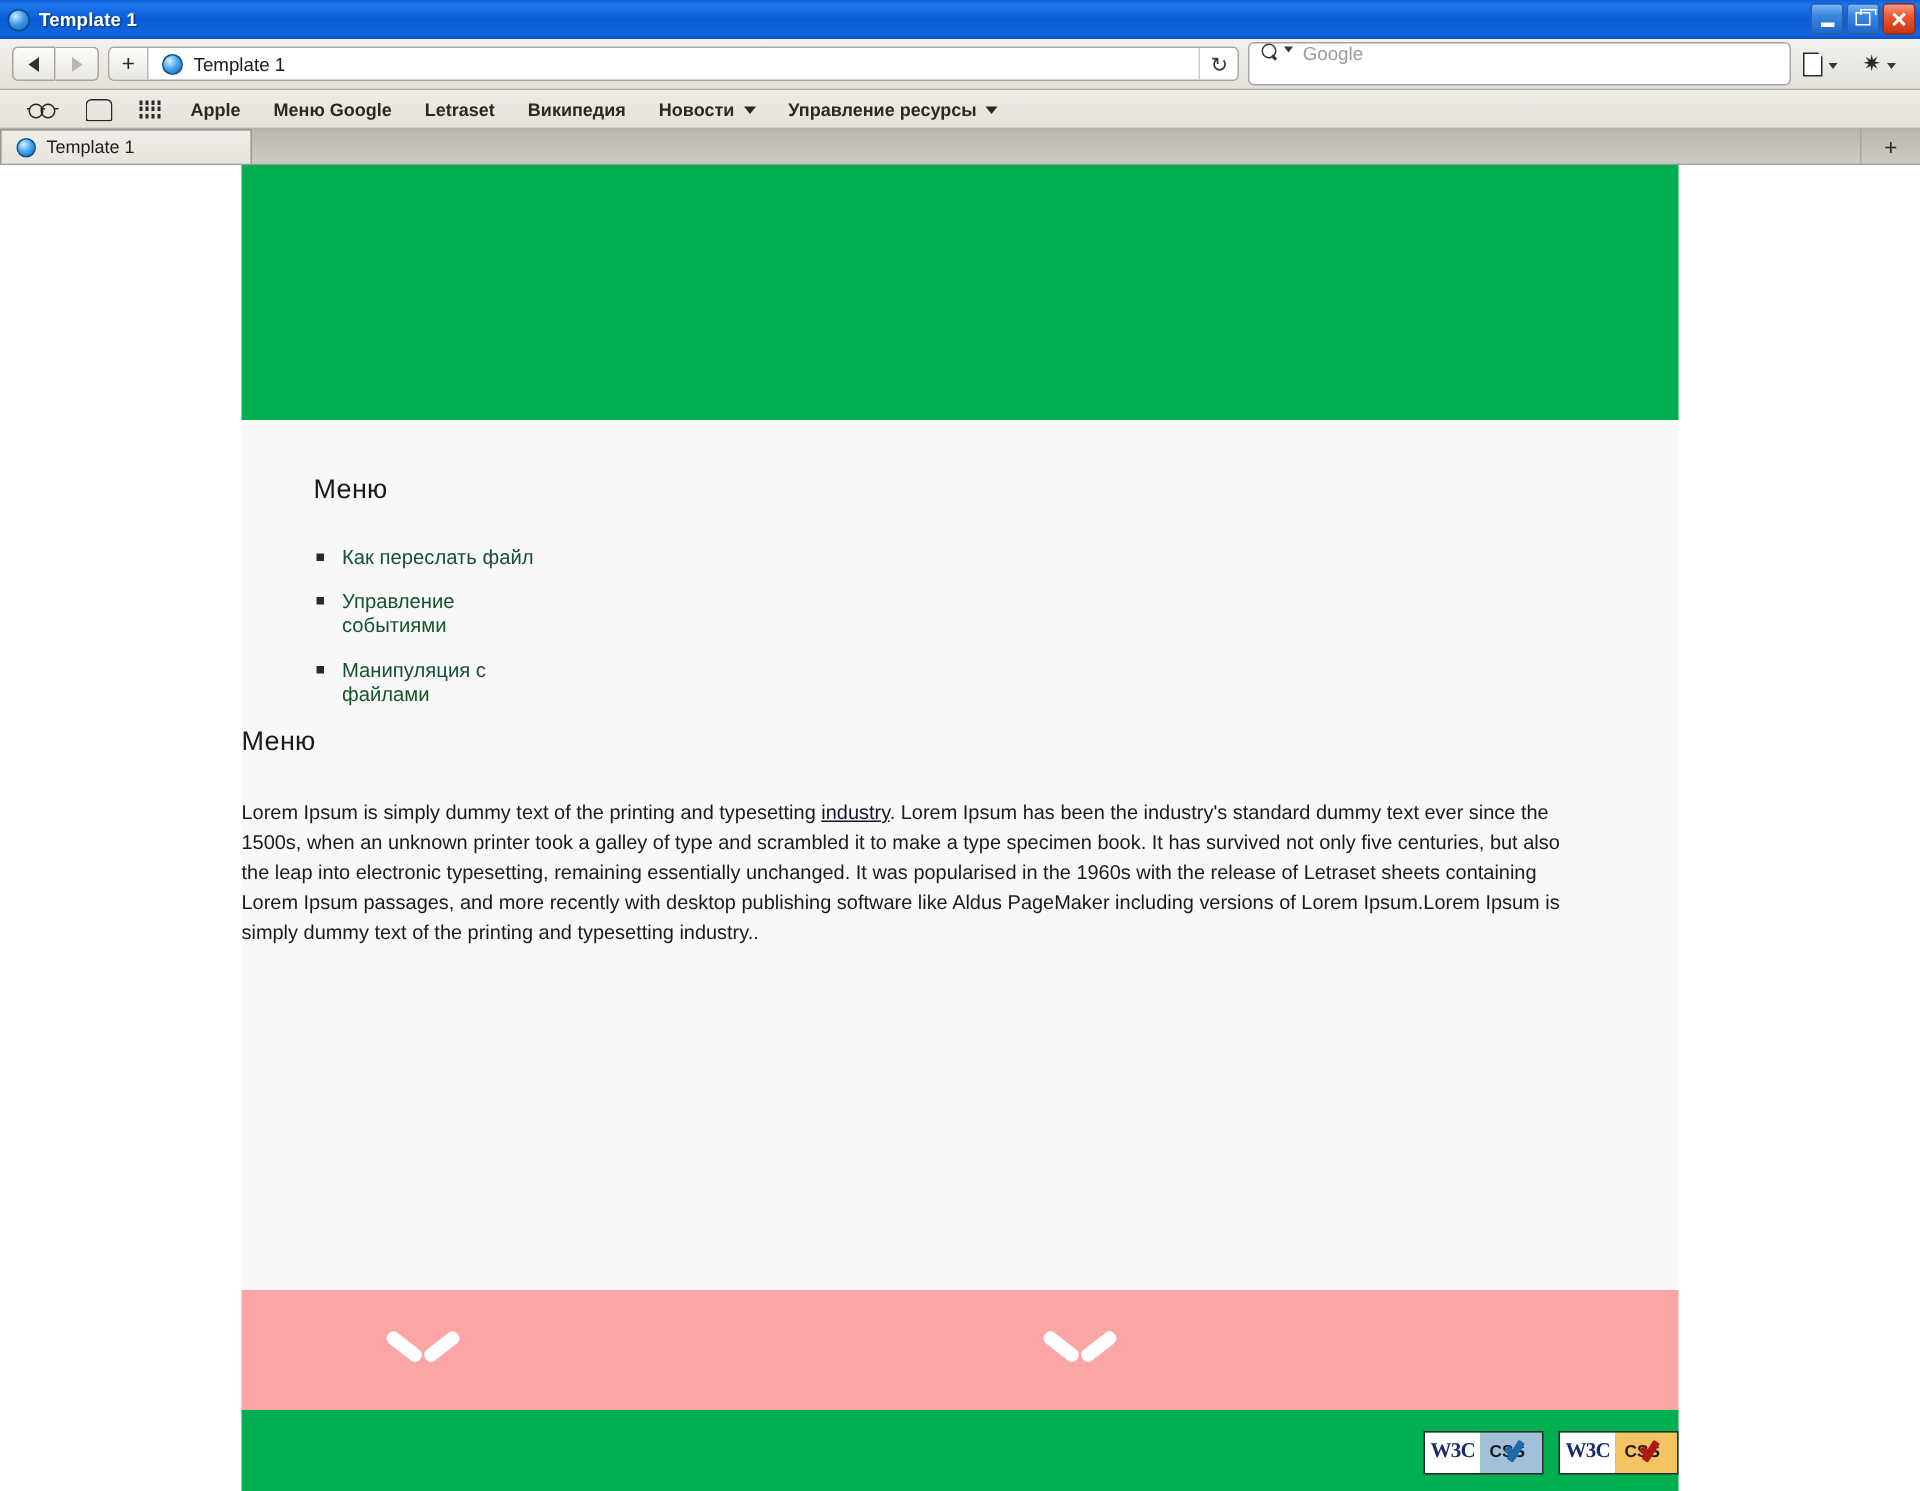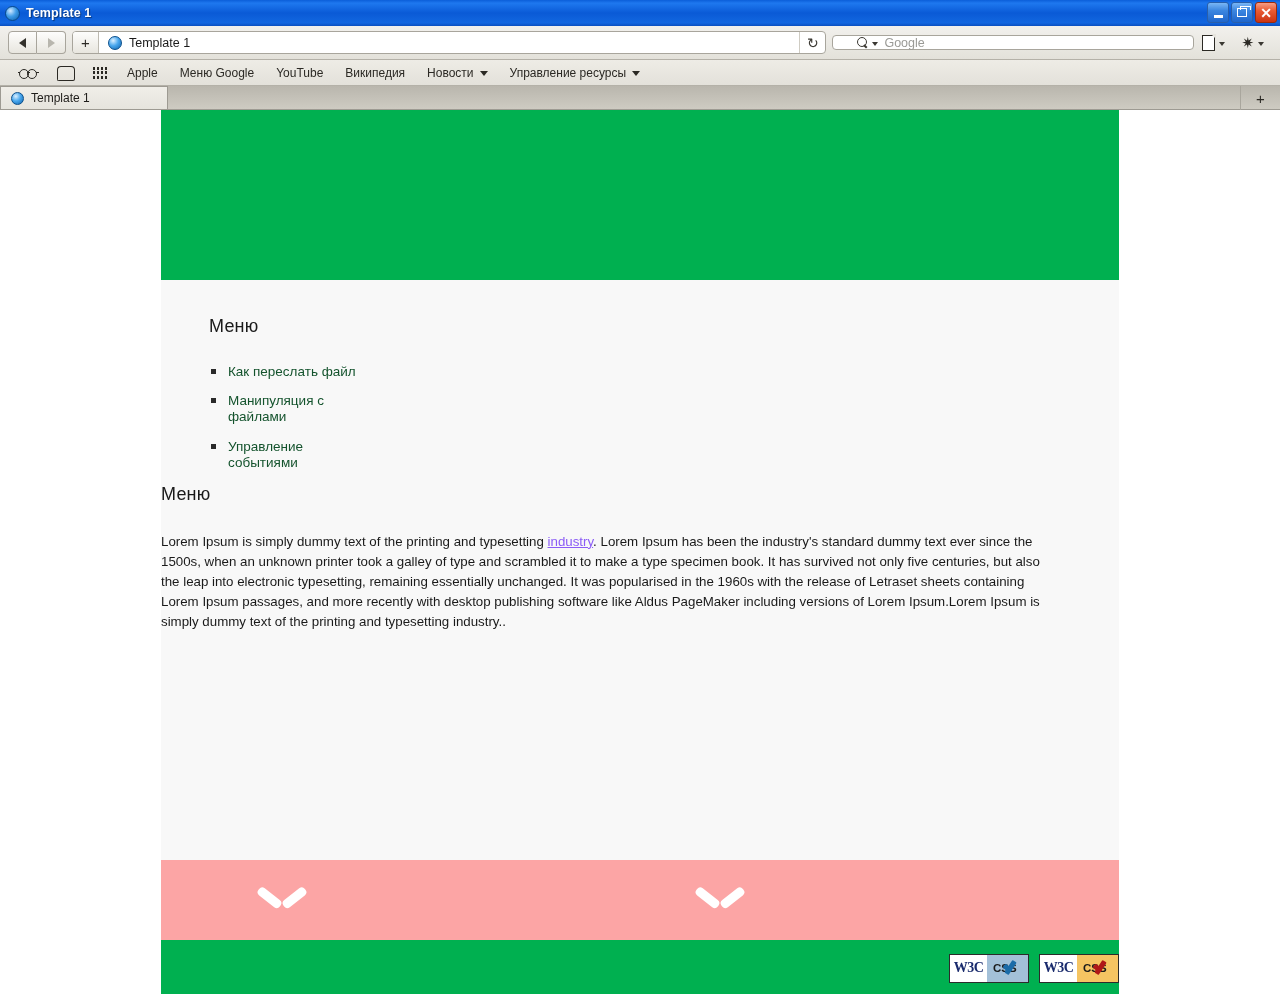--- a/index.html
+++ b/index.html
@@ -107,26 +107,26 @@
   }
   .addrtext { font-size: 12.5px; color: #1a1a1a; flex: 1; }
   .reloadbtn {
     width: 26px; height: 100%;
     border-left: 1px solid #cfccc3;
     display: flex; align-items: center; justify-content: center;
     font-size: 14px; color: #3a3832;
   }
 
   .searchbar {
-    width: 362px; height: 15px;
+    width: 362px; height: 29px;
     background: #fff;
     border: 1px solid #a8a59c;
     border-radius: 4px;
-    display: flex; align-items: center;
-    padding: 0 24px;
+    display: flex; 
+    padding: 0 8px;
   }
   .magnifier {
     position: relative; width: 11px; height: 11px; flex: none; margin-right: 2px;
   }
   .magnifier:before {
     content: ""; position: absolute; left: 0; top: 0;
     width: 8px; height: 8px; border: 1.7px solid #3a3832; border-radius: 50%;
   }
   .magnifier:after {
     content: ""; position: absolute; left: 7px; top: 7px;
@@ -152,21 +152,21 @@
   }
   .gearicon { font-size: 15px; color: #2b2924; line-height: 1; }
 
   
   .bookmarks {
     height: 26px;
     background: linear-gradient(to bottom, #eeece6 0%, #e3e1da 100%);
     border-bottom: 1px solid #b4b1a8;
     display: flex; align-items: center;
     padding: 0 8px; gap: 0px;
-    font-size: 12px; color: #2b2924;
+    font-size: 12px; color: #2b2924; font-weight: bold;
   }
   .bm-item { padding: 0 11px; display: flex; align-items: center; gap: 6px; white-space: nowrap; }
   .bm-item.icon-only { padding: 0 9px; }
   .glasses { position: relative; width: 22px; height: 10px; }
   .glasses:before, .glasses:after {
     content: ""; position: absolute; top: 1px; width: 8px; height: 8px;
     border: 1.6px solid #2b2924; border-radius: 50%;
   }
   .glasses:before { left: 2px; } .glasses:after { right: 2px; }
   .glasses i {
@@ -256,21 +256,21 @@
     position: relative; padding-left: 19px; line-height: 1.2;
   }
   .menu-list li:before {
     content: ""; position: absolute; left: 2px; top: 5px;
     width: 5px; height: 5px; background: #2a2a2a;
   }
   p.body-copy {
     font-size: 13.3px; color: #1a1a1a; line-height: 20px;
     text-align: left;
   }
-  p.body-copy a { color: #8b5cf6; text-decoration: underline; }
+  p.body-copy a { color: #0f172a; text-decoration: underline; }
 
   .pink-band {
     height: 80px; background: #fca5a5;
     display: flex; align-items: center;
     position: relative;
   }
   .chev {
     position: absolute; width: 46px; height: 30px;
   }
   .chev:before, .chev:after {
@@ -403,21 +403,21 @@
         <span></span>
     </span>
   </div>
   <div class="bm-item">
     <span>Apple</span>
   </div>
   <div class="bm-item">
     <span>Меню Google</span>
   </div>
   <div class="bm-item">
-    <span>YouTube</span>
+    <span>Letraset</span>
   </div>
   <div class="bm-item">
     <span>Википедия</span>
   </div>
   <div class="bm-item">
     <span>Новости</span>
     <span class="bm-caret"></span>
   </div>
   <div class="bm-item">
     <span>Управление ресурсы</span>
@@ -436,22 +436,22 @@
 <div class="viewport">
   <div class="page">
 
     <div class="hero"></div>
 
     <div class="body-area">
       <div class="col-left">
         <h2 class="sec">Меню</h2>
         <ul class="menu-list">
           <li>Как переслать файл</li>
+          <li>Управление событиями</li>
           <li>Манипуляция с файлами</li>
-          <li>Управление событиями</li>
         </ul>
       </div>
 
       <div class="col-right">
         <h2 class="sec">Меню</h2>
         <p class="body-copy"><span>Lorem Ipsum is simply dummy text of the printing and typesetting </span><a href="#">industry</a><span>. Lorem Ipsum has been the industry's standard dummy text ever since the 1500s, when an unknown printer took a galley of type and scrambled it to make a type specimen book. It has survived not only five centuries, but also the leap into electronic typesetting, remaining essentially unchanged. It was popularised in the 1960s with the release of Letraset sheets containing Lorem Ipsum passages, and more recently with desktop publishing software like Aldus PageMaker including versions of Lorem Ipsum.Lorem Ipsum is simply dummy text of the printing and typesetting industry..</span></p>
       </div>
     </div>
 
     <div class="pink-band">

